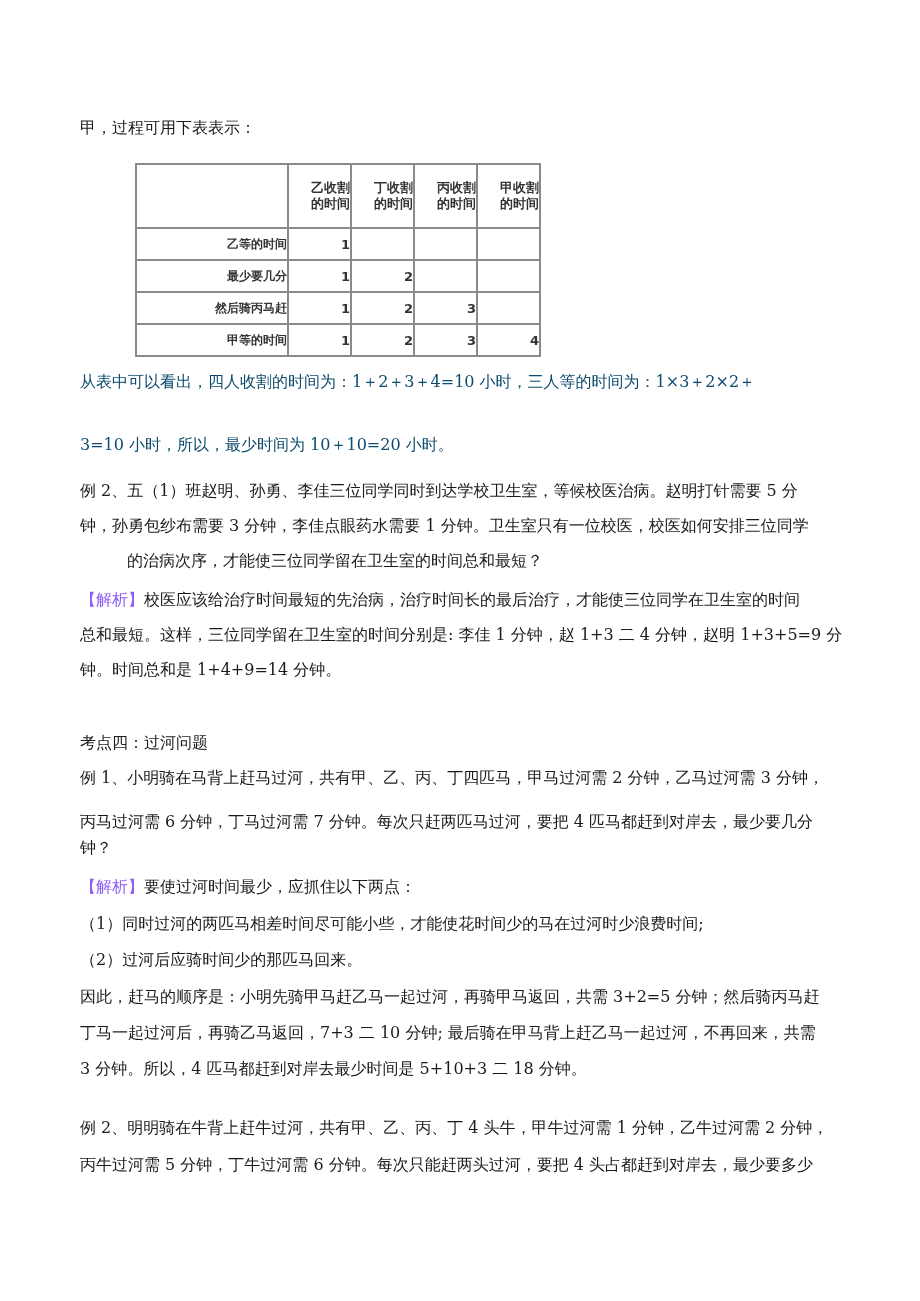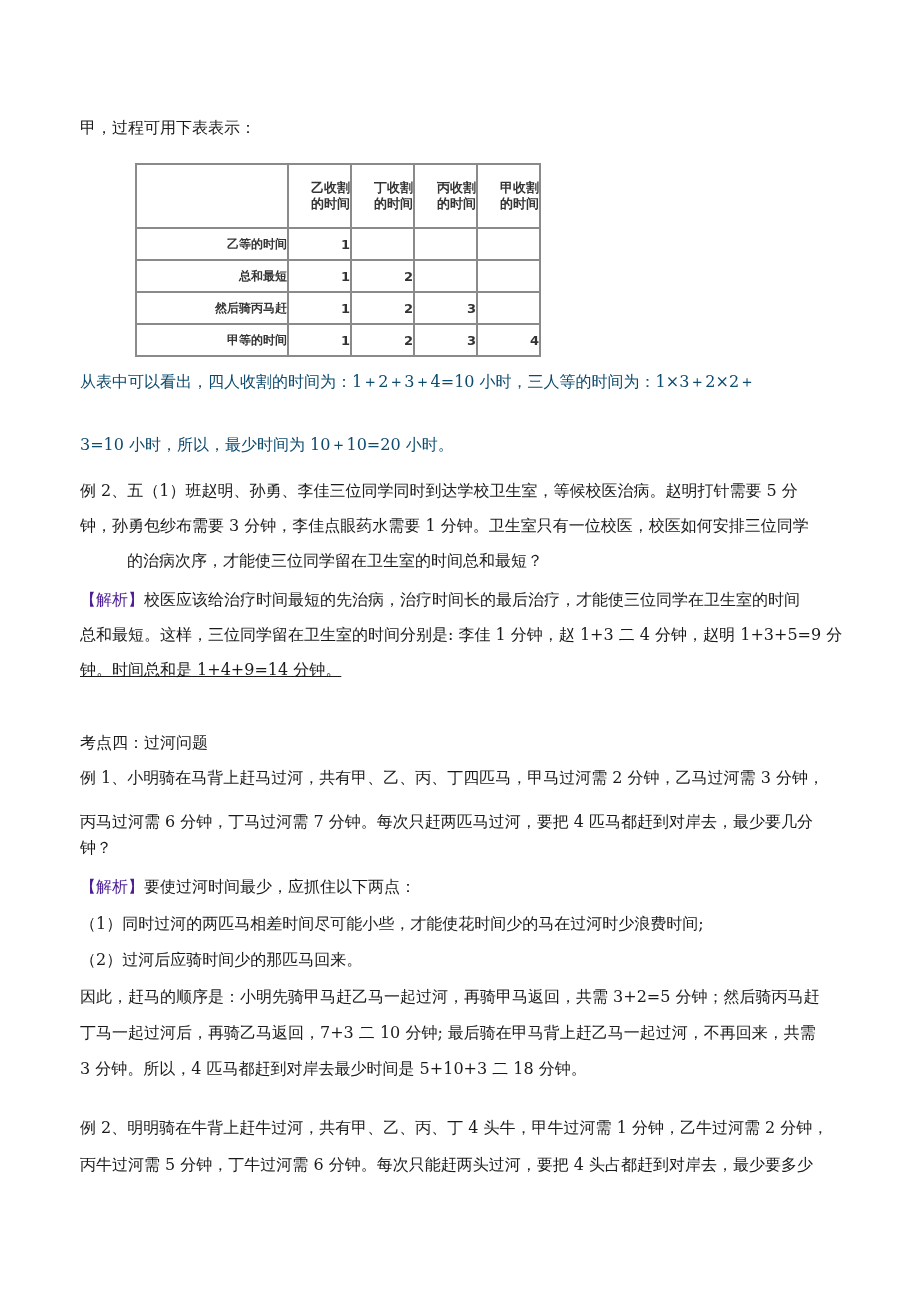--- a/index.html
+++ b/index.html
@@ -1,19 +1,19 @@
 <!DOCTYPE html>
 <html><head>
 <meta charset="utf-8">
 <style>
   html, body { margin: 0; padding: 0; background: #ffffff; }
   body { width: 920px; height: 1301px; position: relative; overflow: hidden;
          font-family: "DejaVu Serif", "Liberation Serif", serif; color: #1a1a1a; }
   .line { position: absolute; left: 80px; font-size: 16px; line-height: 20px; white-space: nowrap; }
-  .bracket { color: #4c1d95; }
+  .bracket { color: #8b5cf6; }
   .scan { position: absolute; left: 80px; font-size: 16px; line-height: 20px; color: #0c4a6e; white-space: nowrap;
           font-family: "DejaVu Serif", serif; }
   table.ft { position: absolute; left: 135px; top: 163px; border-collapse: collapse;
              font-family: "DejaVu Sans", sans-serif; font-weight: bold; color: #333; }
   table.ft td { border: 2px solid #8a8a8a; text-align: right; font-size: 12px; padding: 0; }
   table.ft tr.head td { height: 62px; line-height: 16px; }
   table.ft tr.body td { height: 30px; }
   table.ft td.rowh { width: 150px; font-size: 12px; border-radius: 12px; }
   table.ft td.c { width: 61px; font-size: 13px; }
 </style>
@@ -32,21 +32,21 @@
     <td class="c"><span>甲收割</span><br><span>的时间</span></td>
   </tr>
   <tr class="body">
     <td class="rowh">乙等的时间</td>
     <td class="c">1</td>
     <td class="c"></td>
     <td class="c"></td>
     <td class="c"></td>
   </tr>
   <tr class="body">
-    <td class="rowh">总和最短</td>
+    <td class="rowh">最少要几分</td>
     <td class="c">1</td>
     <td class="c">2</td>
     <td class="c"></td>
     <td class="c"></td>
   </tr>
   <tr class="body">
     <td class="rowh">然后骑丙马赶</td>
     <td class="c">1</td>
     <td class="c">2</td>
     <td class="c">3</td>
@@ -63,21 +63,21 @@
   </table>
 
 <div class="scan" style="top:372px;">从表中可以看出，四人收割的时间为：1＋2＋3＋4=10 小时，三人等的时间为：1×3＋2×2＋</div>
 <div class="scan" style="top:407px;margin-top:28px;">3=10 小时，所以，最少时间为 10＋10=20 小时。</div>
 
 <div class="line" style="top:481px;">例 2、五（1）班赵明、孙勇、李佳三位同学同时到达学校卫生室，等候校医治病。赵明打针需要 5 分</div>
 <div class="line" style="top:516px;">钟，孙勇包纱布需要 3 分钟，李佳点眼药水需要 1 分钟。卫生室只有一位校医，校医如何安排三位同学</div>
 <div class="line" style="top:551px;margin-left:47px;">的治病次序，才能使三位同学留在卫生室的时间总和最短？</div>
 <div class="line" style="top:590px;"><span class="bracket">【解析】</span><span>校医应该给治疗时间最短的先治病，治疗时间长的最后治疗，才能使三位同学在卫生室的时间</span></div>
 <div class="line" style="top:625px;">总和最短。这样，三位同学留在卫生室的时间分别是: 李佳 1 分钟，赵 1+3 二 4 分钟，赵明 1+3+5=9 分</div>
-<div class="line" style="top:660px;text-decoration:underline;">钟。时间总和是 1+4+9=14 分钟。</div>
+<div class="line" style="top:660px;">钟。时间总和是 1+4+9=14 分钟。</div>
 
 <div class="line" style="top:733px;">考点四：过河问题</div>
 <div class="line" style="top:768px;">例 1、小明骑在马背上赶马过河，共有甲、乙、丙、丁四匹马，甲马过河需 2 分钟，乙马过河需 3 分钟，</div>
 <div class="line" style="top:812px;text-align:center;">丙马过河需 6 分钟，丁马过河需 7 分钟。每次只赶两匹马过河，要把 4 匹马都赶到对岸去，最少要几分</div>
 <div class="line" style="top:838px;">钟？</div>
 <div class="line" style="top:877px;"><span class="bracket">【解析】</span><span>要使过河时间最少，应抓住以下两点：</span></div>
 <div class="line" style="top:914px;">（1）同时过河的两匹马相差时间尽可能小些，才能使花时间少的马在过河时少浪费时间;</div>
 <div class="line" style="top:950px;">（2）过河后应骑时间少的那匹马回来。</div>
 <div class="line" style="top:987px;">因此，赶马的顺序是：小明先骑甲马赶乙马一起过河，再骑甲马返回，共需 3+2=5 分钟；然后骑丙马赶</div>
 <div class="line" style="top:1023px;">丁马一起过河后，再骑乙马返回，7+3 二 10 分钟; 最后骑在甲马背上赶乙马一起过河，不再回来，共需</div>

